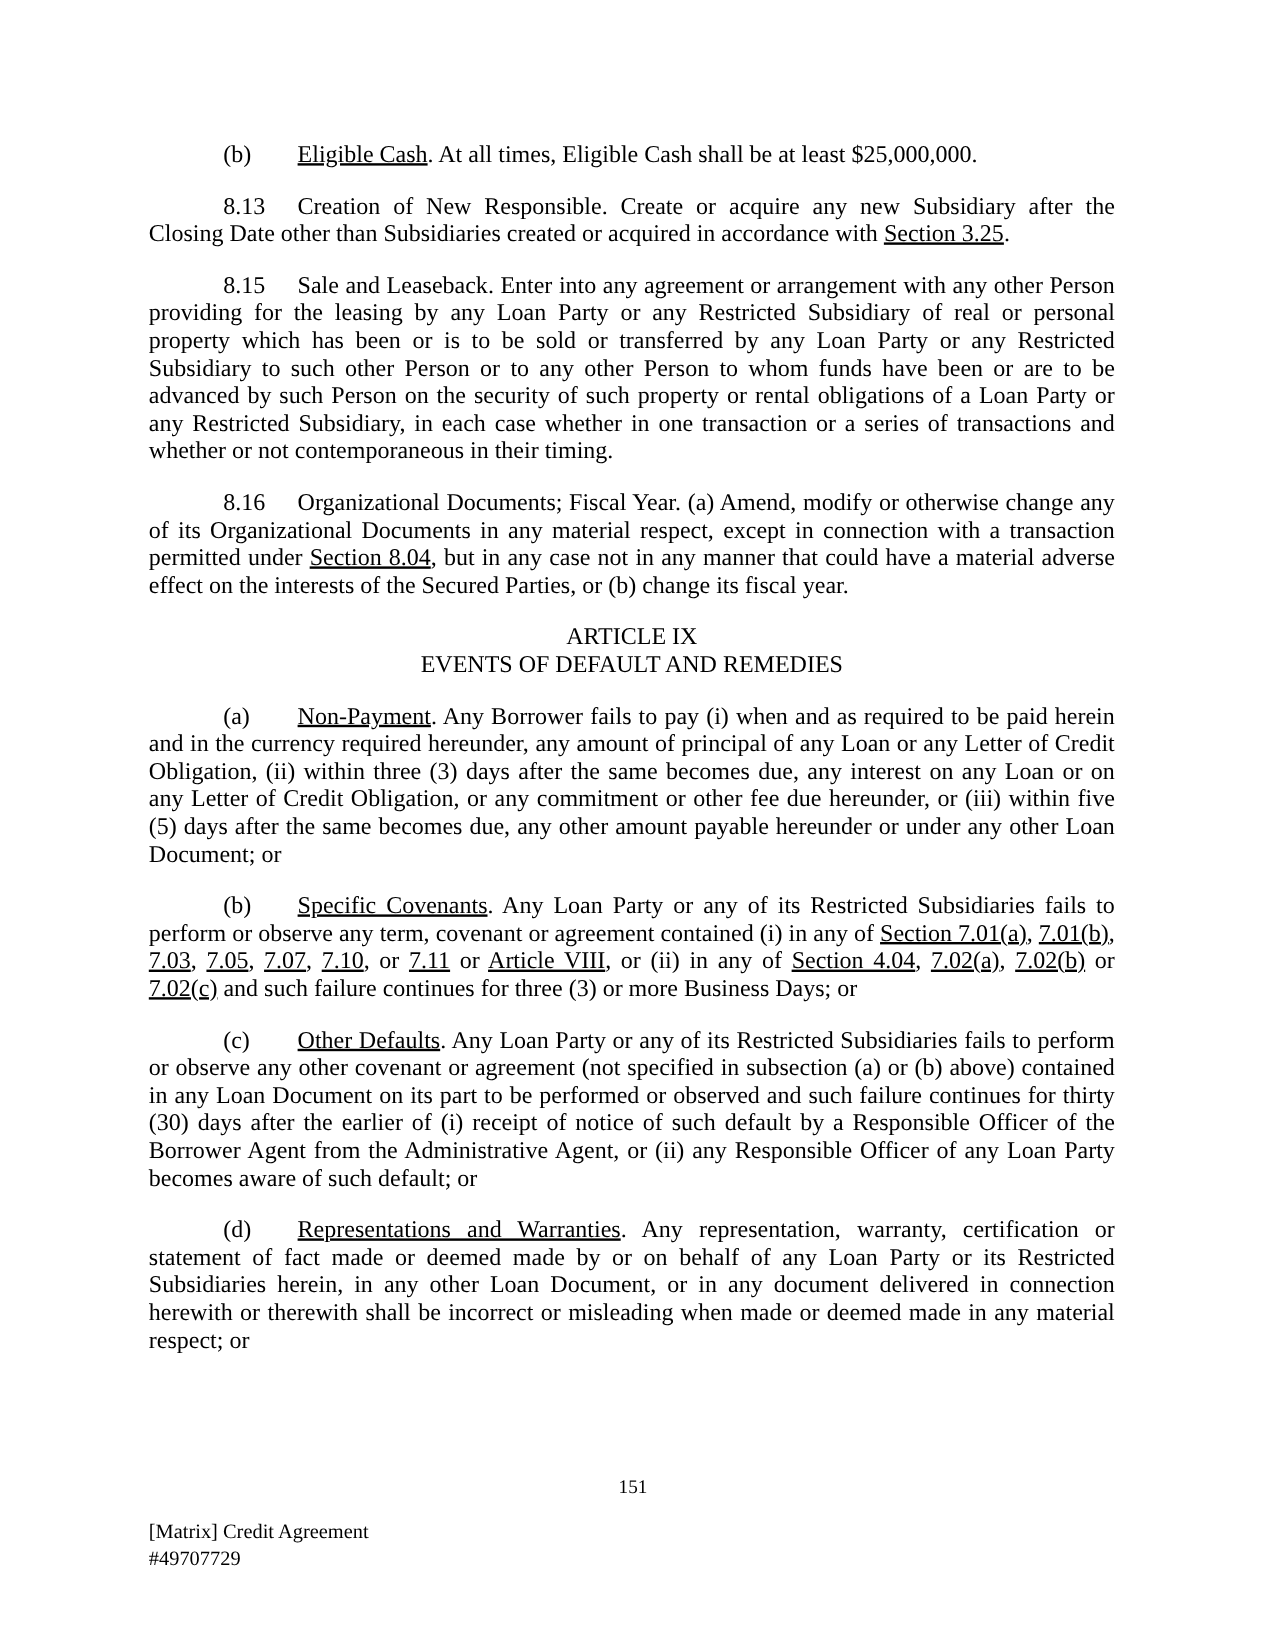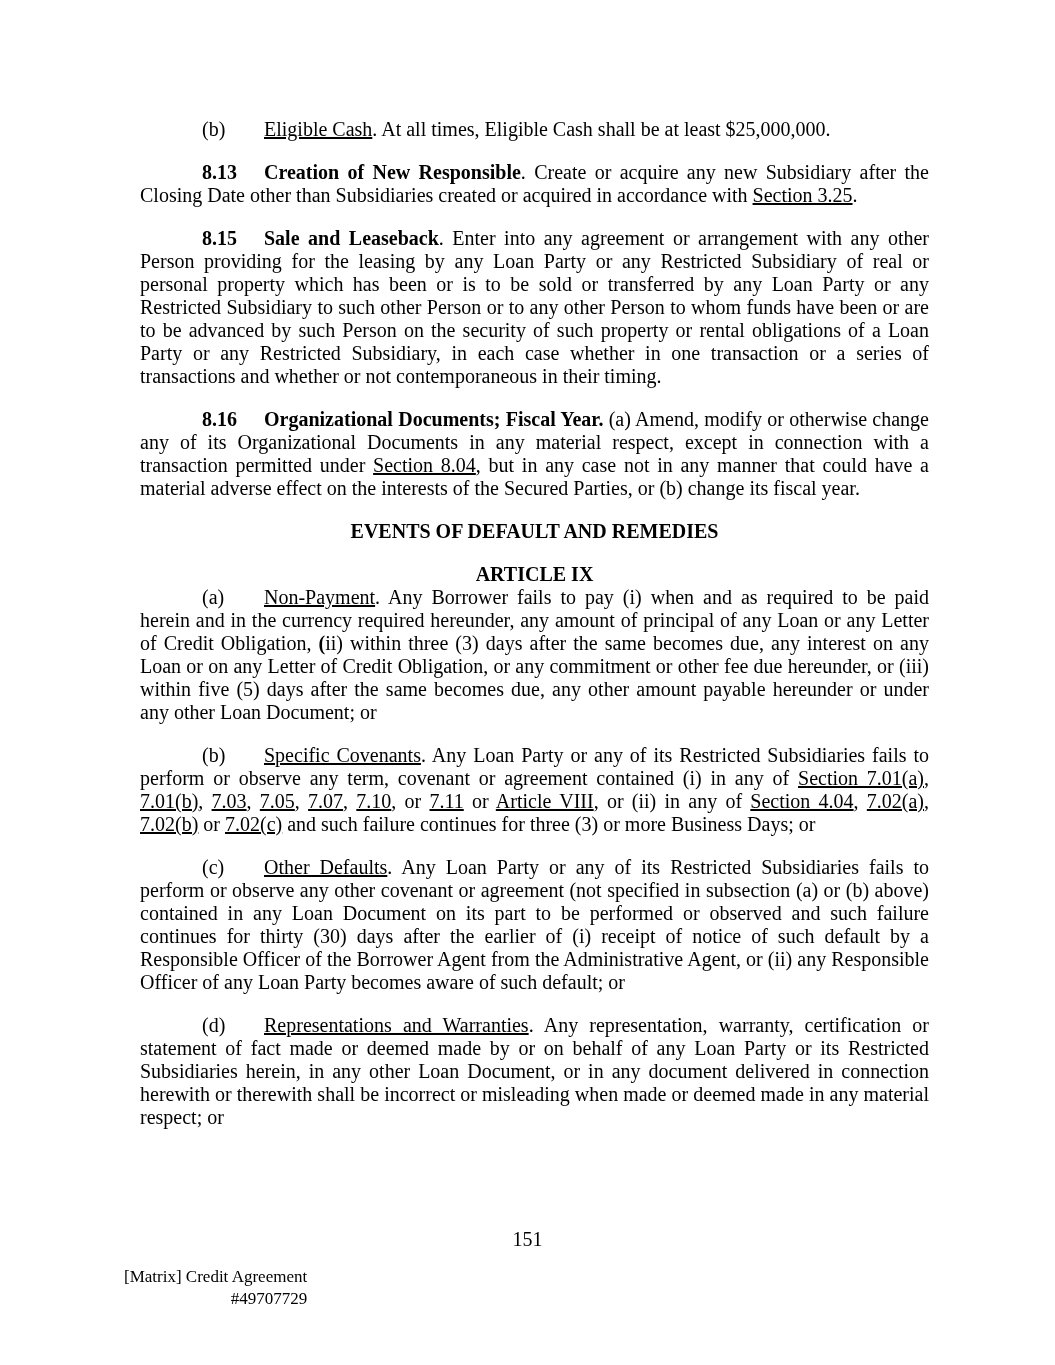--- a/index.html
+++ b/index.html
@@ -14,21 +14,21 @@
     margin: 0 auto;
     background: #ffffff;
     color: #000000;
     font-family: "Liberation Serif", "DejaVu Serif", serif;
     font-size: 20px;
     line-height: 23px;
     overflow: hidden;
   }
   .content {
     position: absolute;
-    left: 140px;
+    left: 124px;
     right: 126px;
     top: 118px;
     text-align: justify;
   }
   .para {
     margin: 0 0 20px 0;
   }
   .para.center {
     text-align: center;
     font-weight: bold;
@@ -40,50 +40,50 @@
     margin: 0 0 20px 0;
   }
   .findent {
     display: inline-block;
     width: 62px;
   }
   .plabel {
     display: inline-block;
     width: 62px;
   }
-  .b { font-weight: bold; }
+  .b { font-weight: normal; }
   .u { text-decoration: underline; }
   .page-number {
     position: absolute;
     left: 0;
     right: 0;
     top: 1228px;
     text-align: center;
-    font-size: 20px;
+    font-size: 16px;
   }
   .footer {
     position: absolute;
     left: 124px;
     top: 1266px;
     font-size: 17px;
     line-height: 22px;
-    text-align: right;
+    text-align: left;
   }
 </style>
 </head>
 <body>
 
 <div class="page">
   <div class="content">
       <p class="para body"><span class="findent"></span><span class="plabel">(b)</span><span class="u">Eligible Cash</span><span>.  At all times, Eligible Cash shall be at least $25,000,000.</span></p>
       <p class="para body"><span class="findent"></span><span class="plabel b">8.13</span><span class="b">Creation of New Responsible</span><span>.  Create or acquire any new Subsidiary after the Closing Date other than Subsidiaries created or acquired in accordance with </span><span class="u">Section 3.25</span><span>.</span></p>
       <p class="para body"><span class="findent"></span><span class="plabel b">8.15</span><span class="b">Sale and Leaseback</span><span>.  Enter into any agreement or arrangement with any other Person providing for the leasing by any Loan Party or any Restricted Subsidiary of real or personal property which has been or is to be sold or transferred by any Loan Party or any Restricted Subsidiary to such other Person or to any other Person to whom funds have been or are to be advanced by such Person on the security of such property or rental obligations of a Loan Party or any Restricted Subsidiary, in each case whether in one transaction or a series of transactions and whether or not contemporaneous in their timing.</span></p>
       <p class="para body"><span class="findent"></span><span class="plabel b">8.16</span><span class="b">Organizational Documents; Fiscal Year.</span><span>  (a) Amend, modify or otherwise change any of its Organizational Documents in any material respect, except in connection with a transaction permitted under </span><span class="u">Section 8.04</span><span>, but in any case not in any manner that could have a material adverse effect on the interests of the Secured Parties, or (b) change its fiscal year.</span></p>
+      <p class="para center"><span class="b">ARTICLE IX</span></p>
       <p class="para center-end"><span class="b">EVENTS OF DEFAULT AND REMEDIES</span></p>
-      <p class="para center"><span class="b">ARTICLE IX</span></p>
       <p class="para body"><span class="findent"></span><span class="plabel">(a)</span><span class="u">Non-Payment</span><span>.  Any Borrower fails to pay (i) when and as required to be paid herein and in the currency required hereunder, any amount of principal of any Loan or any Letter of Credit Obligation, </span><span class="b">(</span><span>ii) within three (3) days after the same becomes due, any interest on any Loan or on any Letter of Credit Obligation, or any commitment or other fee due hereunder, or (iii) within five (5) days after the same becomes due, any other amount payable hereunder or under any other Loan Document; or</span></p>
       <p class="para body"><span class="findent"></span><span class="plabel">(b)</span><span class="u">Specific Covenants</span><span>.  Any Loan Party or any of its Restricted Subsidiaries fails to perform or observe any term, covenant or agreement contained (i) in any of </span><span class="u">Section 7.01(a)</span><span>, </span><span class="u">7.01(b)</span><span>, </span><span class="u">7.03</span><span>, </span><span class="u">7.05</span><span>, </span><span class="u">7.07</span><span>, </span><span class="u">7.10</span><span>, or </span><span class="u">7.11</span><span> or </span><span class="u">Article VIII</span><span>, or (ii) in any of </span><span class="u">Section 4.04</span><span>, </span><span class="u">7.02(a)</span><span>, </span><span class="u">7.02(b)</span><span> or </span><span class="u">7.02(c)</span><span> and such failure continues for three (3) or more Business Days; or</span></p>
       <p class="para body"><span class="findent"></span><span class="plabel">(c)</span><span class="u">Other Defaults</span><span>.  Any Loan Party or any of its Restricted Subsidiaries fails to perform or observe any other covenant or agreement (not specified in subsection (a) or (b) above) contained in any Loan Document on its part to be performed or observed and such failure continues for thirty (30) days after the earlier of (i) receipt of notice of such default by a Responsible Officer of the Borrower Agent from the Administrative Agent, or (ii) any Responsible Officer of any Loan Party becomes aware of such default; or</span></p>
       <p class="para body"><span class="findent"></span><span class="plabel">(d)</span><span class="u">Representations and Warranties</span><span>.  Any representation, warranty, certification or statement of fact made or deemed made by or on behalf of any Loan Party or its Restricted Subsidiaries herein, in any other Loan Document, or in any document delivered in connection herewith or therewith shall be incorrect or misleading when made or deemed made in any material respect; or</span></p>
     </div>
 
   <div class="page-number">151</div>
 
   <div class="footer">
     <div>[Matrix] Credit Agreement</div>

